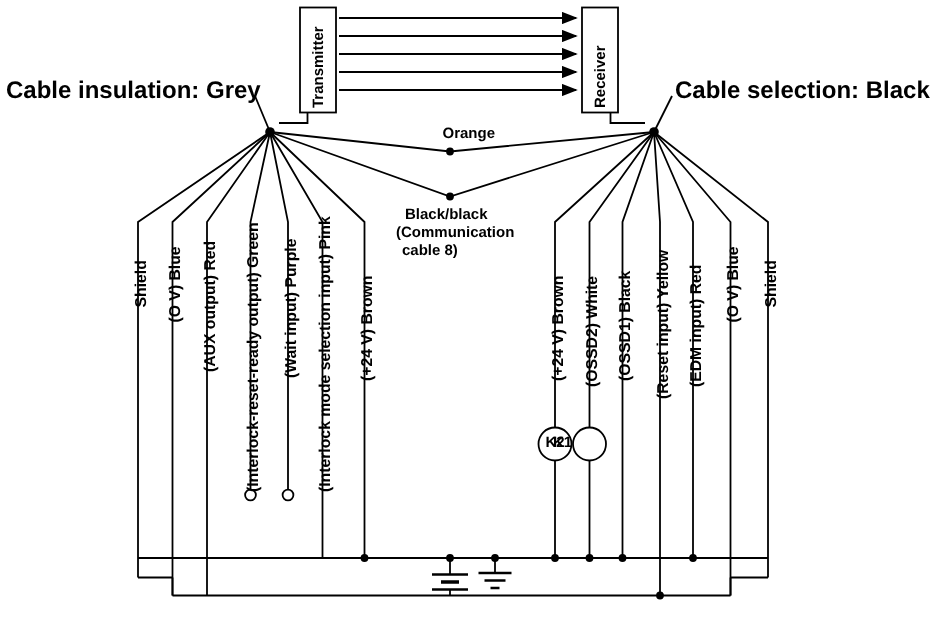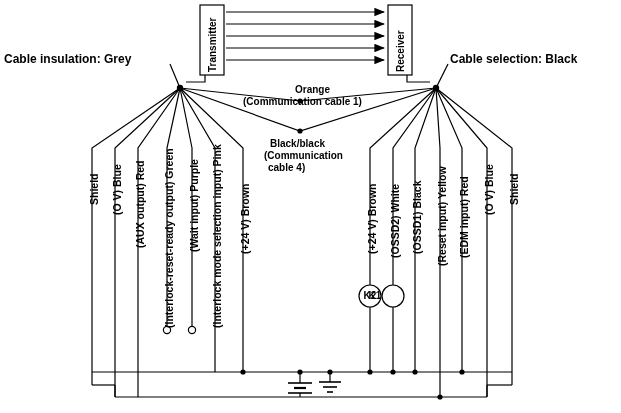--- a/index.html
+++ b/index.html
@@ -1,19 +1,19 @@
 <!DOCTYPE html>
 <html><head>
 <meta charset="utf-8">
 <style>
   html,body{margin:0;padding:0;background:#ffffff;}
   body{width:621px;height:413px;font-family:"Liberation Sans",sans-serif;color:#000;}
   #wrap{position:relative;width:621px;height:413px;overflow:hidden;}
   svg{position:absolute;left:0;top:0;}
-  .lbl{position:absolute;font-size:12px;font-weight:bold;white-space:nowrap;}
+  .lbl{position:absolute;font-size:16px;font-weight:bold;white-space:nowrap;}
   .vlbl{position:absolute;font-size:10.5px;font-weight:bold;white-space:nowrap;transform-origin:0 0;transform:rotate(-90deg);}
   .boxlbl{position:absolute;font-size:10px;font-weight:bold;white-space:nowrap;transform-origin:0 0;transform:rotate(-90deg);text-align:center;}
   .clbl{position:absolute;font-size:10px;font-weight:bold;white-space:nowrap;text-align:right;}
   .relay{position:absolute;font-size:10px;font-weight:bold;text-align:center;width:22px;height:22px;line-height:22px;}
 </style>
 </head>
 <body>
 
 <div id="wrap">
 
@@ -113,25 +113,24 @@
     </g>
   </svg>
 
   <div class="lbl" style="left:4px; top:52px;">Cable insulation: Grey</div>
   <div class="lbl" style="left:450px; top:52px;">Cable selection: Black</div>
 
   <div class="boxlbl" style="left:207px; top:72px;">Transmitter</div>
   <div class="boxlbl" style="left:395px; top:72px;">Receiver</div>
 
   <div class="clbl" style="left:295px; top:84px;">Orange</div>
-  <div class="clbl" style="left:243px; top:96px;">(Communication cable 1)</div>
 
   <div class="clbl" style="left:270px; top:138px;">Black/black</div>
   <div class="clbl" style="left:264px; top:150px;">(Communication</div>
-  <div class="clbl" style="left:268px; top:162px;">cable 4)</div>
+  <div class="clbl" style="left:268px; top:162px;">cable 8)</div>
 
   <div class="vlbl" style="left:88px; top:205px;">Shield</div>
   <div class="vlbl" style="left:111px; top:215px;">(O V) Blue</div>
   <div class="vlbl" style="left:134px; top:248px;">(AUX output) Red</div>
   <div class="vlbl" style="left:163px; top:328px;">(Interlock-reset-ready output) Green</div>
   <div class="vlbl" style="left:188px; top:252px;">(Wait input) Purple</div>
   <div class="vlbl" style="left:211px; top:328px;">(Interlock mode selection input) Pink</div>
   <div class="vlbl" style="left:239px; top:254px;">(+24 V) Brown</div>
 
   <div class="vlbl" style="left:366px; top:254px;">(+24 V) Brown</div>

